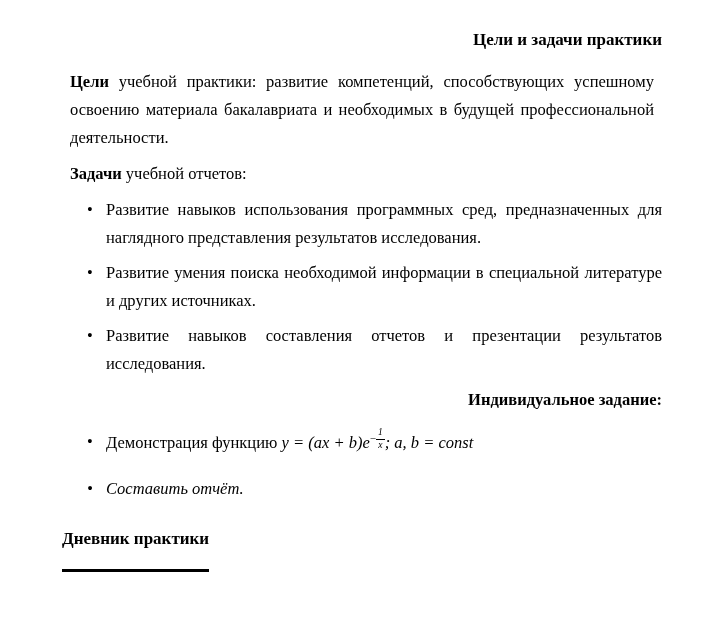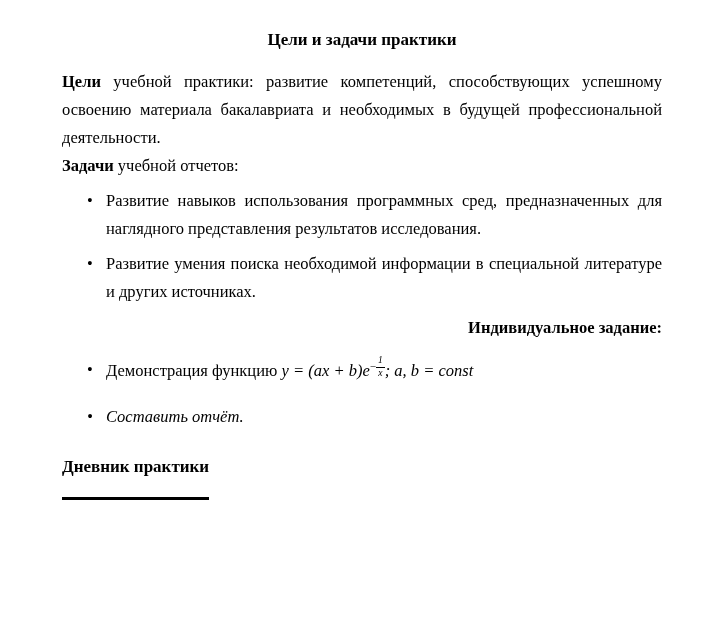--- a/index.html
+++ b/index.html
@@ -14,29 +14,29 @@
     background: #ffffff;
     overflow: hidden;
     font-family: "Liberation Serif", "DejaVu Serif", serif;
     color: #000000;
     box-sizing: border-box;
     padding: 26px 62px 0 62px;
   }
   .doc-title {
     font-size: 17px;
     font-weight: bold;
-    text-align: center;
+    text-align: right;
     line-height: 28px;
     margin: 0 0 14px 0;
   }
   .para {
     font-size: 16.5px;
     line-height: 28px;
     text-align: justify;
-    margin: 0;
+    margin: 8px;
   }
   .para .lead {
     font-weight: bold;
   }
   .bullet-list {
     margin: 4px 0 4px 0;
     padding: 0 0 0 44px;
     list-style: none;
   }
   .bullet-list li {
@@ -114,20 +114,21 @@
 
   <h1 class="doc-title">Цели и задачи практики</h1>
 
   <p class="para"><span class="lead">Цели</span><span> учебной практики: развитие компетенций, способствующих успешному освоению материала бакалавриата и необходимых в будущей профессиональной деятельности.</span></p>
 
   <p class="para"><span class="lead">Задачи</span><span> учебной отчетов:</span></p>
 
   <ul class="bullet-list">
     <li><span>Развитие навыков использования программных сред, предназначенных для наглядного представления результатов исследования.</span></li>
     <li><span>Развитие умения поиска необходимой информации в специальной литературе и других источниках.</span></li>
+    <li><span>Развитие навыков составления отчетов и презентации результатов исследования.</span></li>
   </ul>
 
   <p class="section-heading">Индивидуальное задание:</p>
 
   <ul class="bullet-list">
     <li class="formula-item">
       <span>Демонстрация функцию</span><span class="math"><span>y = (ax + b)e</span><sup class="exp"><span class="exp-sign">−</span><span class="frac"><span class="fnum">1</span><span class="fden">x</span></span></sup><span>; a, b = const</span></span>
     </li>
     <li class="report-item"><span>Составить отчёт.</span></li>
   </ul>

